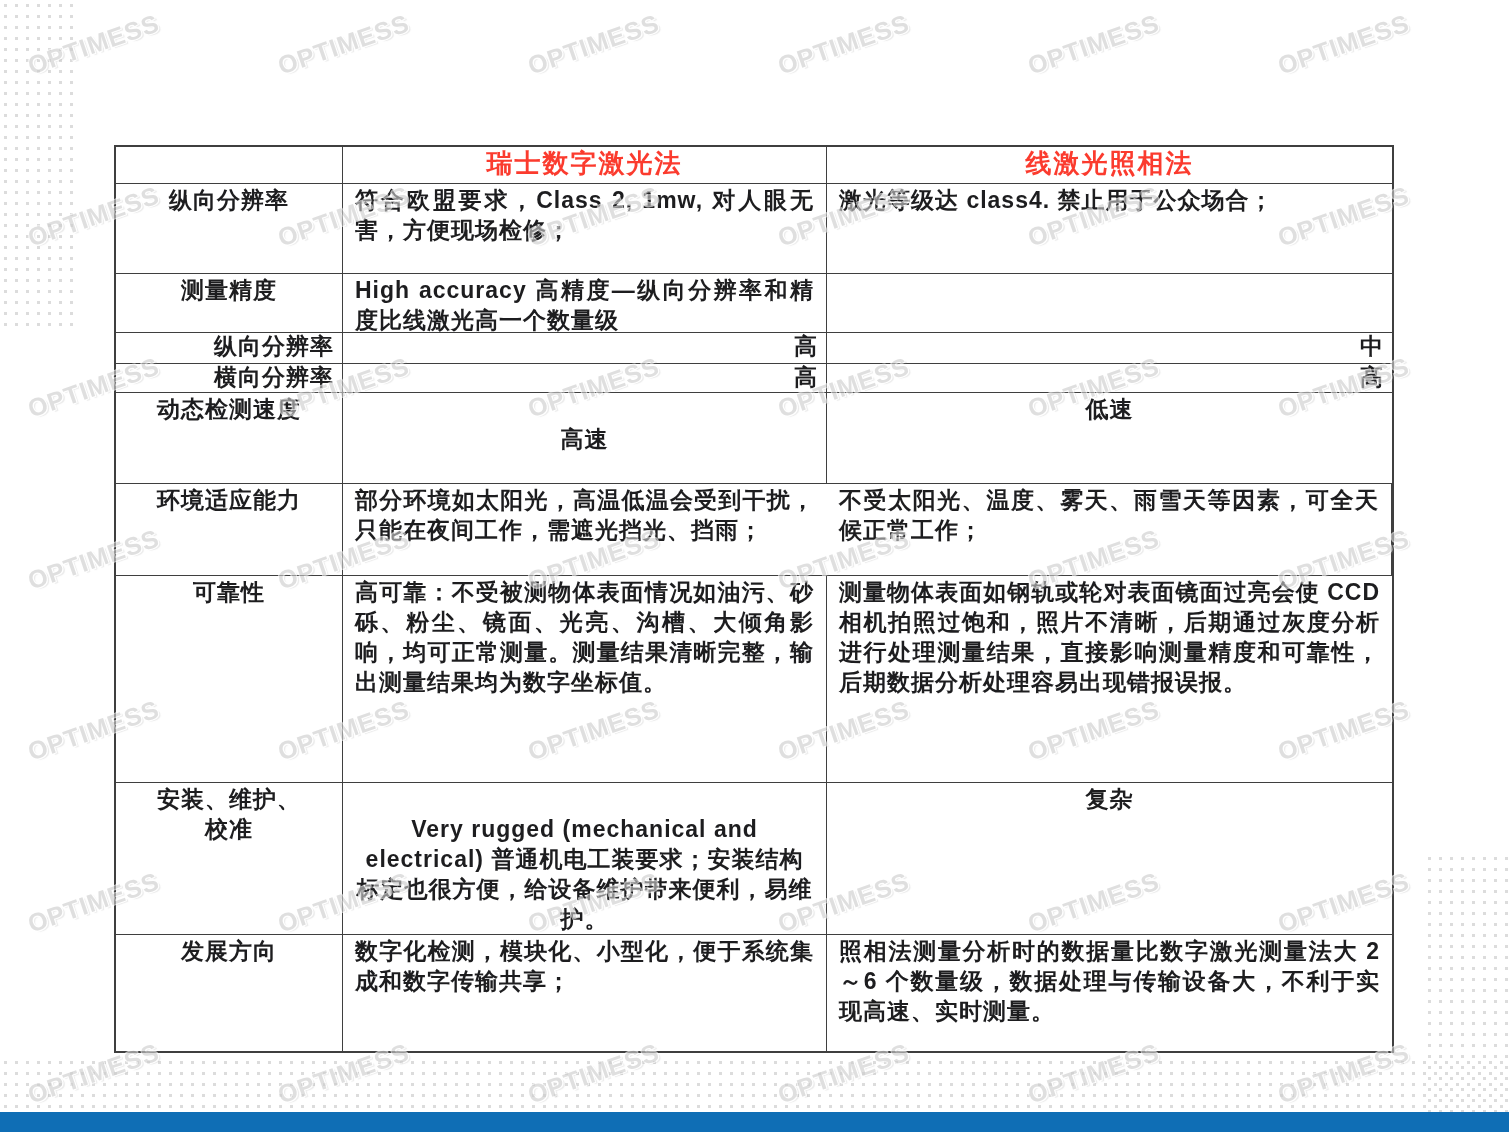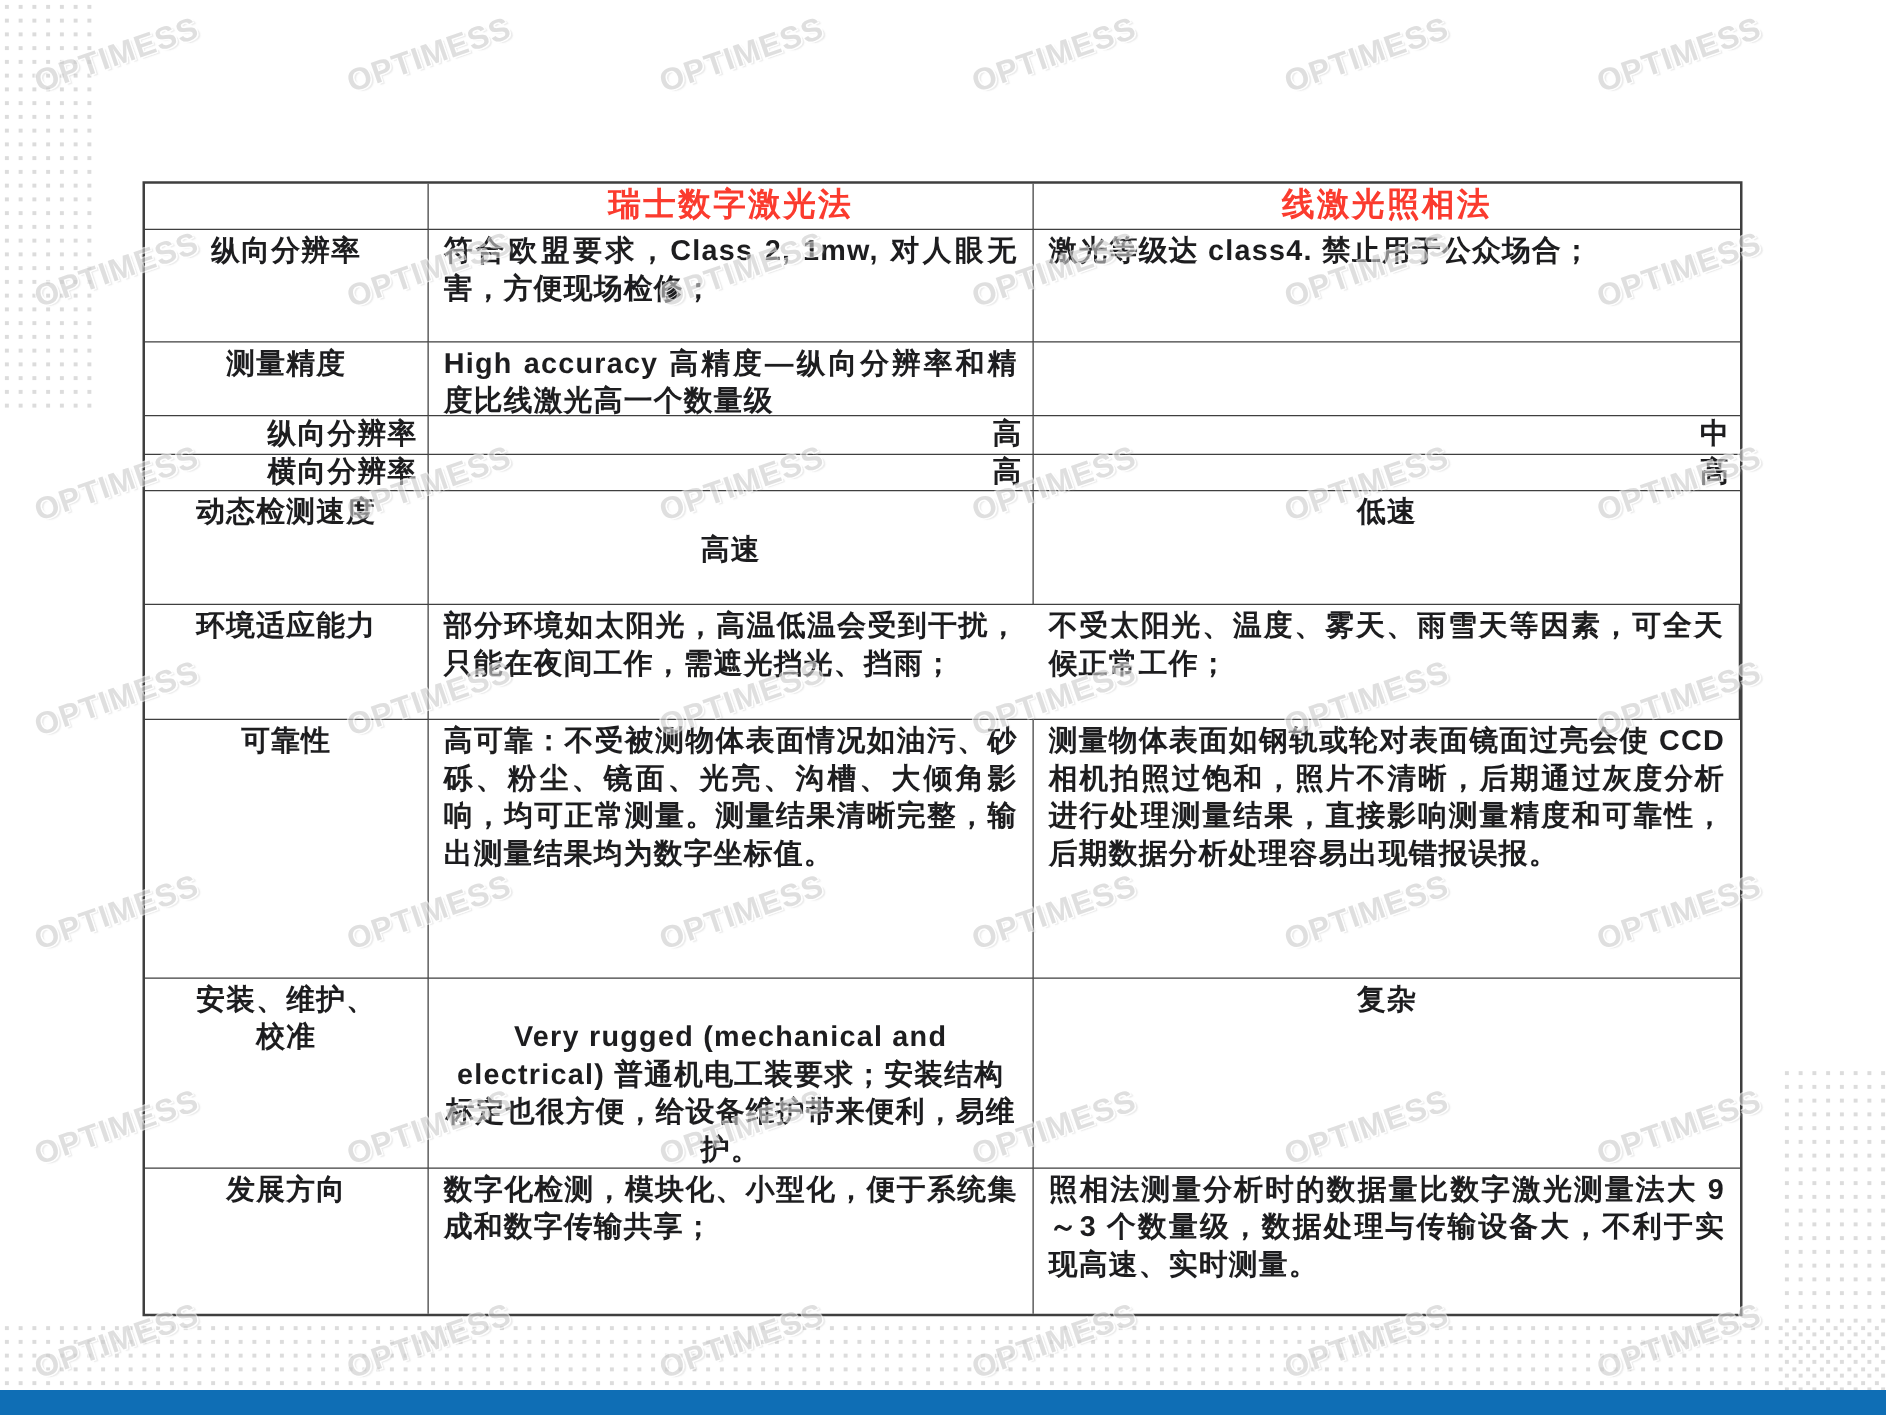--- a/index.html
+++ b/index.html
@@ -115,21 +115,21 @@
 
     <div class="c label">安装、维护、
 校准</div>
     <div class="c center">
       <div>Very rugged (mechanical and electrical) 普通机电工装要求；安装结构标定也很方便，给设备维护带来便利，易维护。</div>
     </div>
     <div class="c center last-col">复杂</div>
 
     <div class="c label last-row">发展方向</div>
     <div class="c body last-row">数字化检测，模块化、小型化，便于系统集成和数字传输共享；</div>
-    <div class="c body last-col last-row">照相法测量分析时的数据量比数字激光测量法大 9～3 个数量级，数据处理与传输设备大，不利于实现高速、实时测量。</div>
+    <div class="c body last-col last-row">照相法测量分析时的数据量比数字激光测量法大 2～6 个数量级，数据处理与传输设备大，不利于实现高速、实时测量。</div>
   </div>
 
   <div class="wm-layer">
       <span class="wm" style="left: 25px; top: 30px;">OPTIMESS</span>
       <span class="wm" style="left: 275px; top: 30px;">OPTIMESS</span>
       <span class="wm" style="left: 525px; top: 30px;">OPTIMESS</span>
       <span class="wm" style="left: 775px; top: 30px;">OPTIMESS</span>
       <span class="wm" style="left: 1025px; top: 30px;">OPTIMESS</span>
       <span class="wm" style="left: 1275px; top: 30px;">OPTIMESS</span>
       <span class="wm" style="left: 25px; top: 202px;">OPTIMESS</span>

